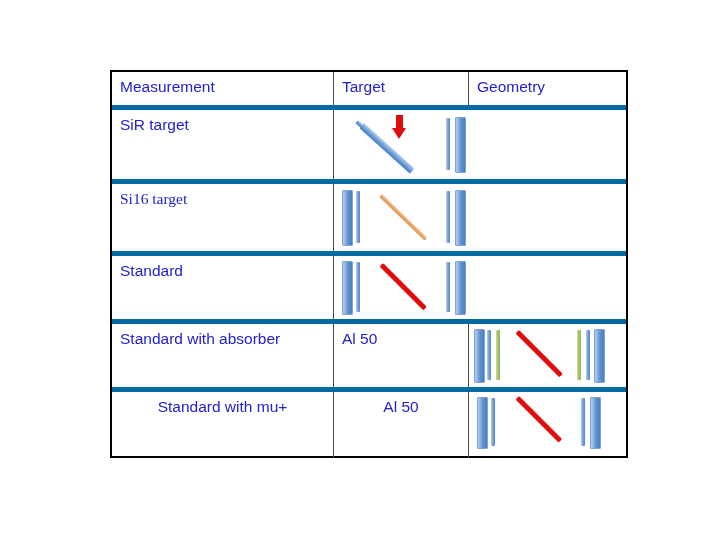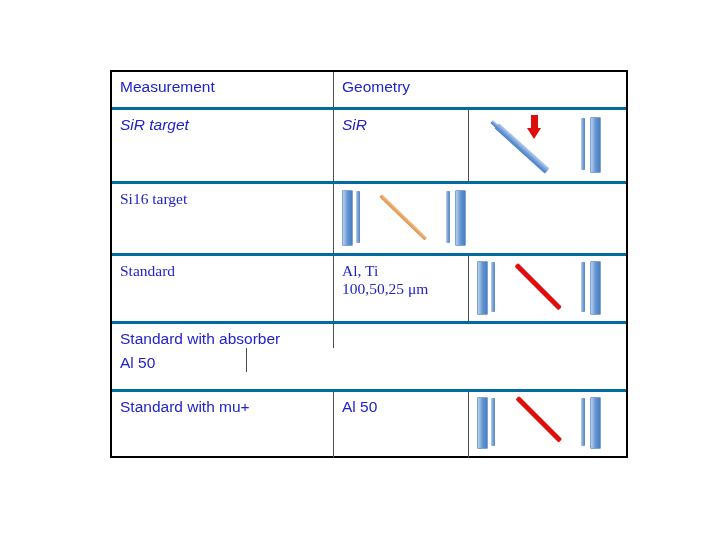--- a/index.html
+++ b/index.html
@@ -22,31 +22,31 @@
     top: 70px;
     width: 518px;
     height: 388px;
     border: 2px solid #000000;
     box-sizing: border-box;
     background: #ffffff;
   }
   .trow {
     display: flex;
     box-sizing: border-box;
-    border-bottom: 3px solid #0369a1;
+    border-bottom: 5px solid #0369a1;
     width: 100%;
   }
   .trow:last-child { border-bottom: none; }
 
   .trow.r-head { height: 38px; }
-  .trow.r0 { height: 74px; font-style: italic; }
+  .trow.r0 { height: 74px; }
   .trow.r1 { height: 72px; font-family: Liberation Serif, serif; }
-  .trow.r2 { height: 68px; font-family: Liberation Serif, serif; }
-  .trow.r3 { height: 68px; flex-direction: column; }
-  .trow.r4 { height: 66px; }
+  .trow.r2 { height: 68px; }
+  .trow.r3 { height: 68px; }
+  .trow.r4 { height: 66px; text-align: center; }
 
   .cell {
     box-sizing: border-box;
     padding: 6px 8px 0 8px;
     color: #2222cc;
     font-size: 15.5px;
     line-height: 18px;
     overflow: hidden;
   }
   .c-measurement { width: 222px; border-right: 1px solid #4d4d4d; }
@@ -116,26 +116,26 @@
     border-top: 11px solid #e00d0d;
   }
 </style>
 </head>
 <body>
 
 <div id="slide-table">
 
   <div class="trow r-head">
     <div class="cell c-measurement">Measurement</div>
+    <div class="cell c-target">Target</div>
     <div class="cell c-geometry" style="padding:6px 8px 0 8px;">Geometry</div>
   </div>
 
   <div class="trow r0">
     <div class="cell c-measurement">SiR target</div>
-    <div class="cell c-target">SiR</div>
     <div class="cell c-geometry">
       <div class="geo">
 
         <div class="diag-bar" style="left:24px; top:10px; width:66px; height:4px; transform: rotate(42deg);"></div>
         <div class="diag-bar" style="left:30px; top:13px; width:68px; height:7px; transform: rotate(42deg);"></div>
 
         <div class="arrow-down" style="left:58px; top:5px; width:15px; height:25px;">
           <div class="shaft"></div>
             <div class="head"></div>
         </div>
@@ -154,24 +154,20 @@
         <div class="bar blue-thin" style="left:22px; top:7px; width:4px; height:52px;"></div>
         <div class="beam tan" style="left:48px; top:10px; width:63px; height:4px; transform: rotate(44deg);"></div>
         <div class="bar blue-thin" style="left:112px; top:7px; width:4px; height:52px;"></div>
         <div class="bar blue-thick" style="left:121px; top:6px; width:9px; height:54px;"></div>
       </div>
     </div>
   </div>
 
   <div class="trow r2">
     <div class="cell c-measurement">Standard</div>
-    <div class="cell c-target">
-      <span class="sub">Al, Ti</span>
-      <span class="sub">100,50,25 μm</span>
-    </div>
     <div class="cell c-geometry">
       <div class="geo">
         <div class="bar blue-thick" style="left:8px; top:5px; width:9px; height:52px;"></div>
         <div class="bar blue-thin" style="left:22px; top:6px; width:4px; height:50px;"></div>
         <div class="beam red" style="left:49px; top:7px; width:62px; height:4.5px; transform: rotate(45deg);"></div>
         <div class="bar blue-thin" style="left:112px; top:6px; width:4px; height:50px;"></div>
         <div class="bar blue-thick" style="left:121px; top:5px; width:9px; height:52px;"></div>
       </div>
     </div>
   </div>

